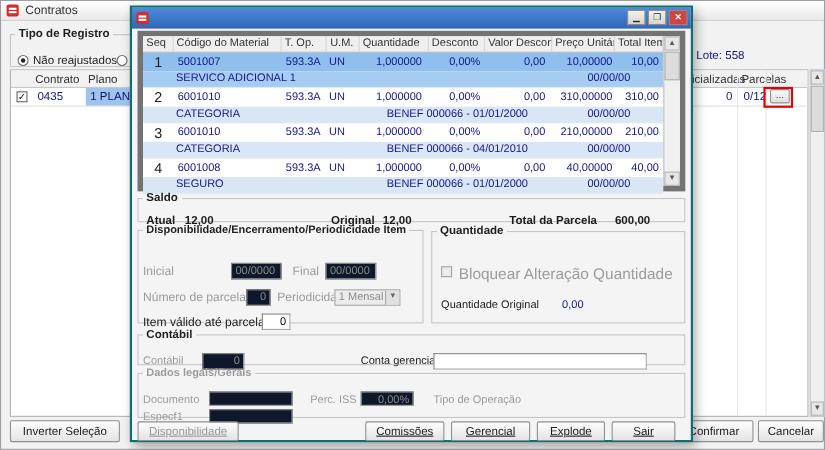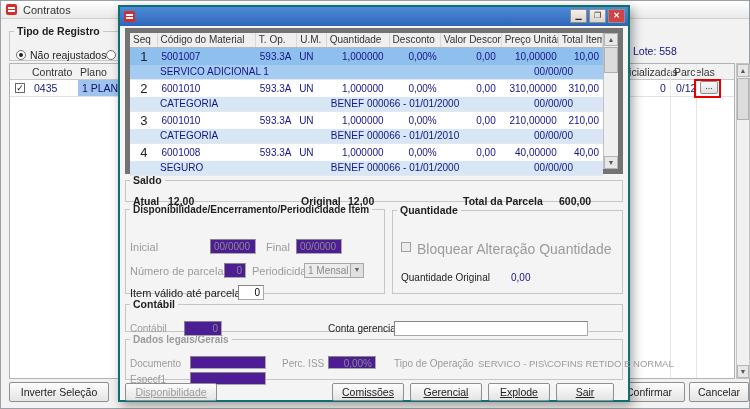--- a/index.html
+++ b/index.html
@@ -84,21 +84,21 @@
   .rm-top{width:42px;padding-left:4px;}
   .rm-um{width:30px;padding-left:2px;}
   .rm-qtd{width:64px;text-align:right;padding-right:6px;}
   .rm-dsc{width:52px;text-align:right;padding-right:4px;}
   .rm-vds{width:62px;text-align:right;padding-right:6px;}
   .rm-pun{width:58px;text-align:right;padding-right:2px;}
   .rm-tot{width:45px;text-align:right;padding-right:4px;}
   .row-sub { position:relative; height:15px; background:#d8e6f6; color:#14148c; font-size:10px;
     border-bottom:1px solid #e0e8f0; }
   .rs-nome { position:absolute; left:30px; top:1px; }
-  .rs-benef { position:absolute; left:180px; top:1px; width:170px; text-align:center; }
+  .rs-benef { position:absolute; left:180px; top:1px; width:170px; text-align:right; }
   .rs-data { position:absolute; right:30px; top:1px; }
   .grid-row.selected .row-main { background:#8fbfec; }
   .grid-row.selected .row-sub { background:#a6ccf2; }
   .grid-sb { position:absolute; right:0; top:0; bottom:0; width:15px; background:#f0f0f0; border-left:1px solid #c0c0c0; }
   .gsb-arrow { position:absolute; left:0; width:14px; height:13px; background:#e7e7e7; border:1px solid #b5b5b5;
     font-size:7px; line-height:11px; text-align:center; color:#555; }
   .gsb-up{top:0;} .gsb-dn{bottom:0;}
   .gsb-thumb { position:absolute; left:0; top:14px; width:14px; height:26px; background:#dcdcdc; border:1px solid #b0b0b0; }
 
   
@@ -107,21 +107,21 @@
   .sal-atual-l{left:7px;} .sal-atual-v{left:42px;}
   .sal-orig-l{left:175px;} .sal-orig-v{left:222px;}
   .sal-tot-l{left:337px;} .sal-tot-v{left:433px;}
 
   
   .fs-disp { position:absolute; left:5px; top:178px; width:260px; height:90px; }
   .fs-disp legend { font-size:10px; }
   .lbl-dis { color:#9b9b9b; } .lbl { color:#222; }
   .inp { position:absolute; height:15px; font-size:10px; line-height:13px; padding:0 3px;
     border:1px solid #a8a8a8; border-top-color:#858585; border-left-color:#858585; }
-  .inp.dis { background:#4c1d95; color:#8a8a8a; }
+  .inp.dis { background:#0f172a; color:#8a8a8a; }
   .inp.en { background:#fff; color:#000; }
   .inp.num { text-align:right; }
   .d-inicial-l{position:absolute;left:4px;top:26px;} .d-inicial{left:84px;top:24px;width:46px;}
   .d-final-l{position:absolute;left:140px;top:26px;} .d-final{left:170px;top:24px;width:46px;}
   .d-num-l{position:absolute;left:4px;top:50px;} .d-num{left:98px;top:48px;width:22px;}
   .d-per-l{position:absolute;left:126px;top:50px;}
   .d-combo{position:absolute;left:178px;top:48px;width:60px;height:15px;background:#ececec;border:1px solid #a8a8a8;
     color:#8a8a8a;font-size:10px;line-height:13px;padding-left:3px;}
   .d-combo .arr{position:absolute;right:0;top:0;width:13px;height:13px;background:#e0e0e0;border-left:1px solid #a8a8a8;
     font-size:7px;line-height:12px;text-align:center;color:#666;}
@@ -299,21 +299,21 @@
               <span class="rm-top">593.3A</span>
               <span class="rm-um">UN</span>
               <span class="rm-qtd">1,000000</span>
               <span class="rm-dsc">0,00%</span>
               <span class="rm-vds">0,00</span>
               <span class="rm-pun">210,00000</span>
               <span class="rm-tot">210,00</span>
             </div>
             <div class="row-sub">
               <span class="rs-nome">CATEGORIA</span>
-              <span class="rs-benef">BENEF 000066 - 01/01/2010</span>
+              <span class="rs-benef">BENEF 000066 - 04/01/2010</span>
               <span class="rs-data">00/00/00</span>
             </div>
           </div>
 
           <div class="grid-row">
             <div class="row-main">
               <span class="rm-seq">4</span>
               <span class="rm-cod">6001008</span>
               <span class="rm-top">593.3A</span>
               <span class="rm-um">UN</span>
@@ -383,21 +383,20 @@
         <span class="inp en c-conta"></span>
       </fieldset>
 
       <fieldset class="fs-dados">
         <legend>Dados legais/Gerais</legend>
         <span class="dd-doc-l lbl-dis">Documento</span>
         <span class="inp dis dd-doc"></span>
         <span class="dd-perc-l lbl-dis">Perc. ISS</span>
         <span class="inp dis num dd-perc">0,00%</span>
         <span class="dd-tipo-l lbl-dis">Tipo de Operação</span>
-        <span class="dd-tipo-v">SERVICO - PIS\COFINS RETIDO E NORMAL</span>
         <span class="dd-esp-l lbl-dis">Especf1</span>
         <span class="inp dis dd-esp"></span>
       </fieldset>
 
       <div class="dlg-btnrow">
         <div class="btn b-disp">
           <span>Disponibilidade</span>
         </div>
         <div class="btn b-com">
           <span>Comissões</span>

